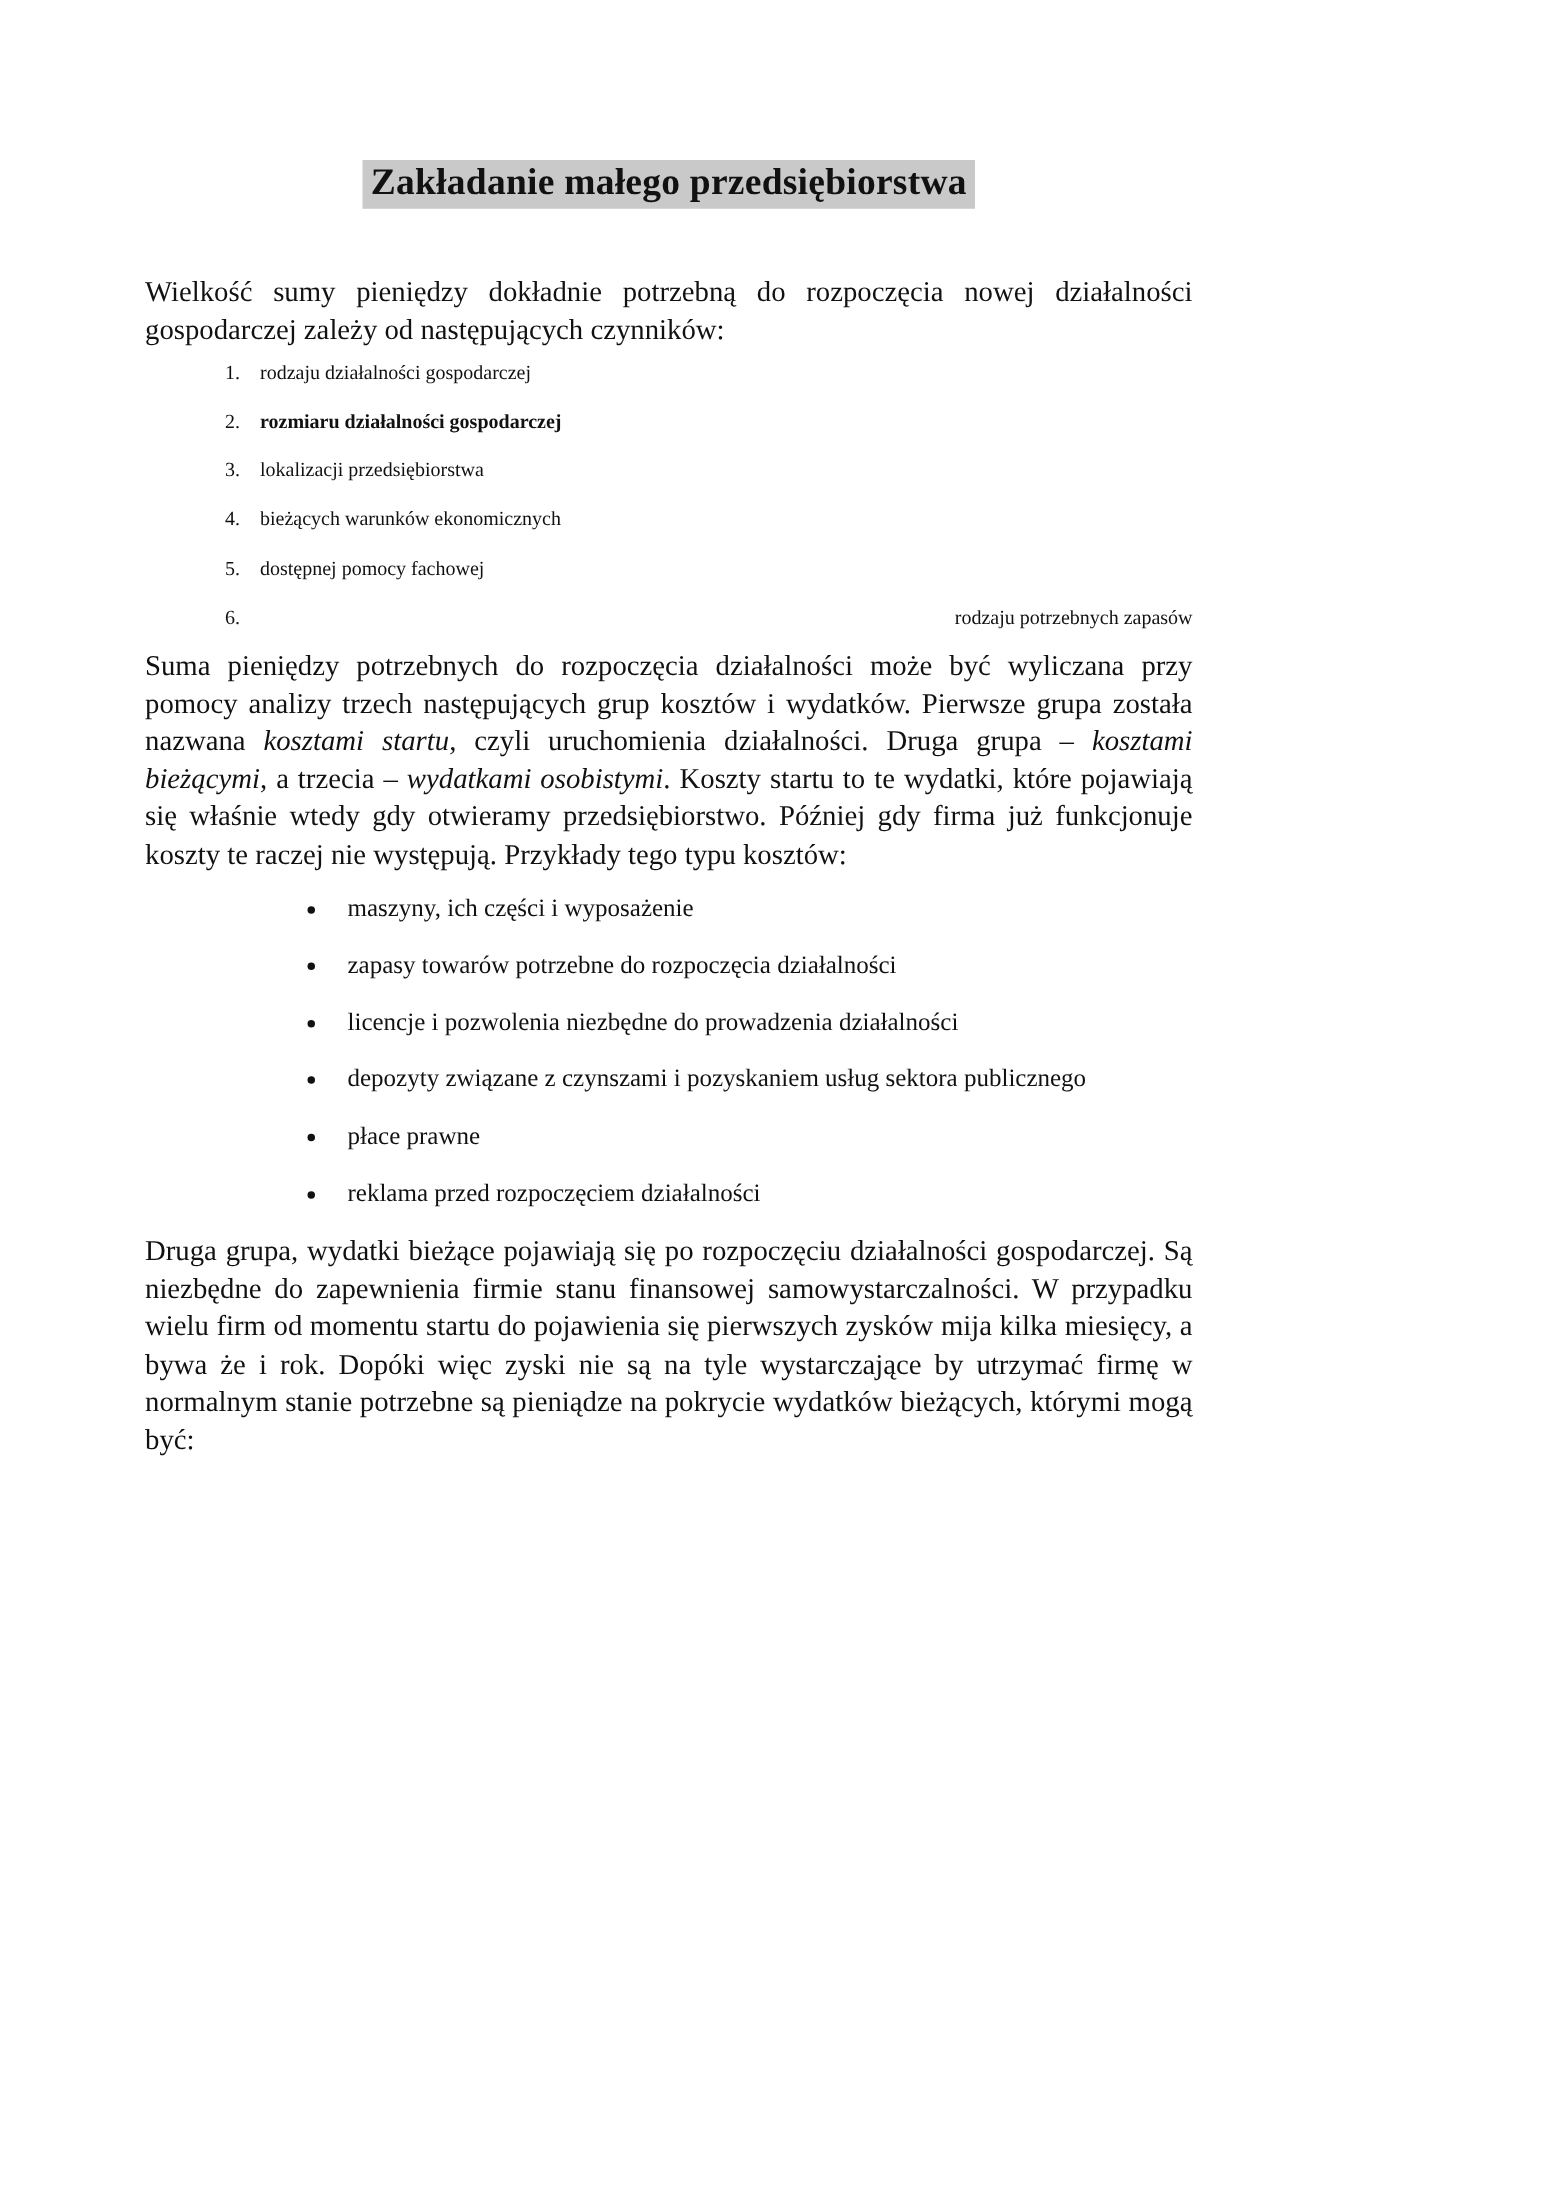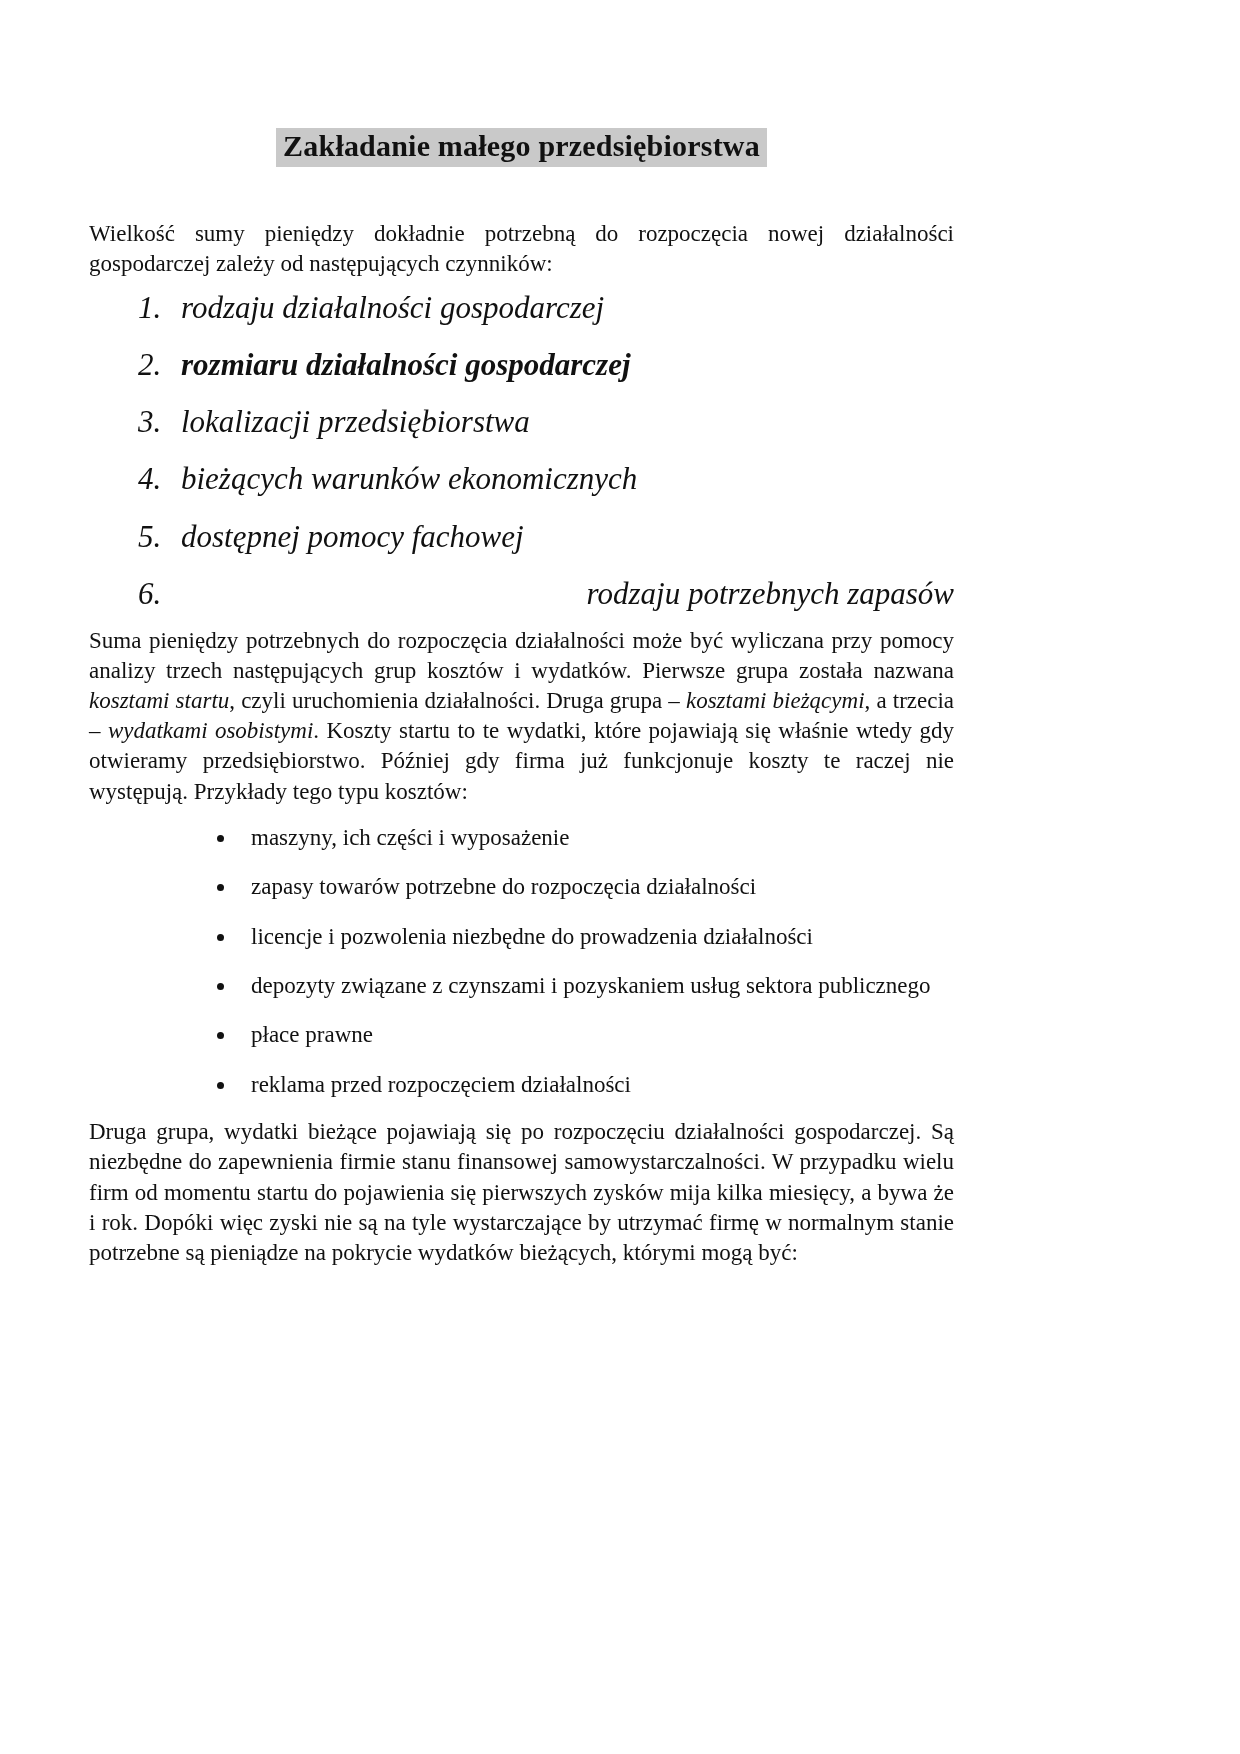--- a/index.html
+++ b/index.html
@@ -12,21 +12,21 @@
     height: 1754px;
     font-family: "Liberation Serif", "DejaVu Serif", serif;
     color: #111111;
     position: relative;
     overflow: hidden;
   }
   .page {
     width: 1076px;
     height: 1754px;
     box-sizing: border-box;
-    padding: 128px 122px 0 89px;
+    padding: 128px 122px 0 116px;
     position: relative;
   }
   
   .title-wrap {
     text-align: center;
     margin: 0 0 52px 0;
   }
   .doc-title {
     display: inline-block;
     background: #c9c9c9;
@@ -57,35 +57,34 @@
     margin: 0 0 4px 0;
     hyphens: none;
   }
   .ital { font-style: italic; }
   .semi { font-weight: 600; }
   
   ol.numlist {
     margin: 10px 0 14px 0;
     padding: 0 0 0 80px;
     list-style-type: decimal;
-    font-size: 31px;
-    font-style: italic;
+    font-size: 16px;
   }
   ol.numlist > li {
     line-height: 1.2;
     margin: 0 0 20px 0;
     padding-left: 12px;
   }
   ol.numlist > li:last-child { margin-bottom: 0; text-align: right; }
   
   ul.bullist {
     margin: 16px 0 14px 0;
     padding: 0 0 0 148px;
     list-style-type: disc;
-    font-size: 23px;
+    font-size: 20px;
   }
   ul.bullist > li {
     line-height: 1.28;
     margin: 0 0 20px 0;
     padding-left: 14px;
     text-align: justify;
   }
   ul.bullist > li:last-child { margin-bottom: 18px; }
   ul.bullist.narrow { padding-left: 176px; }
   ul.bullist.narrow > li { margin-bottom: 26px; }

